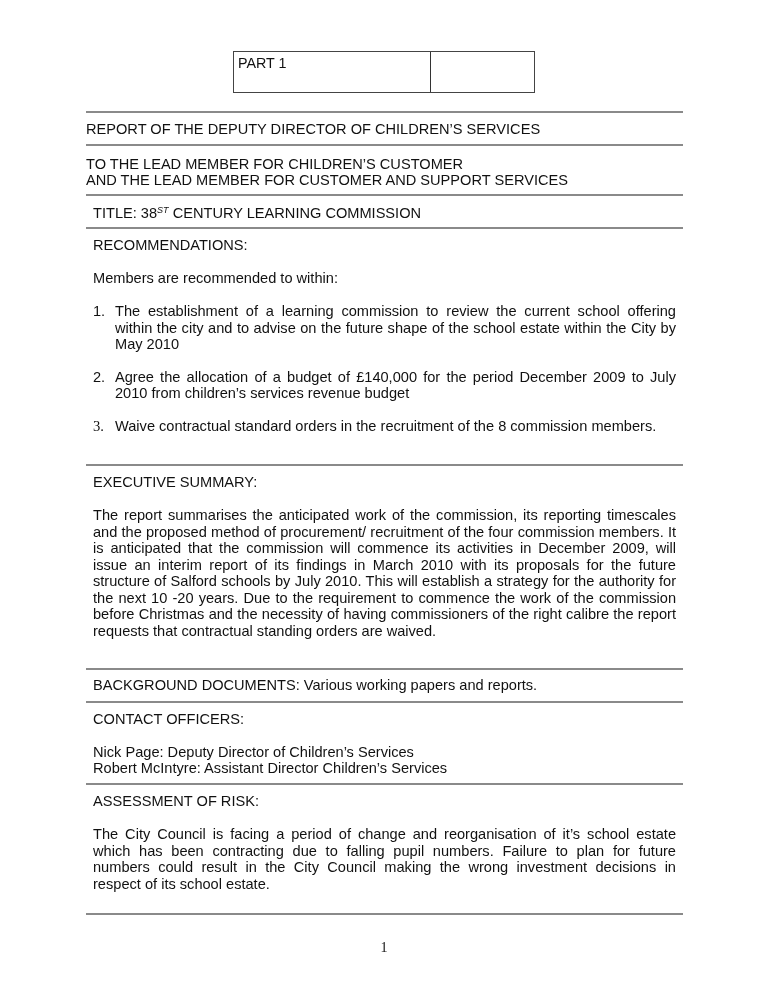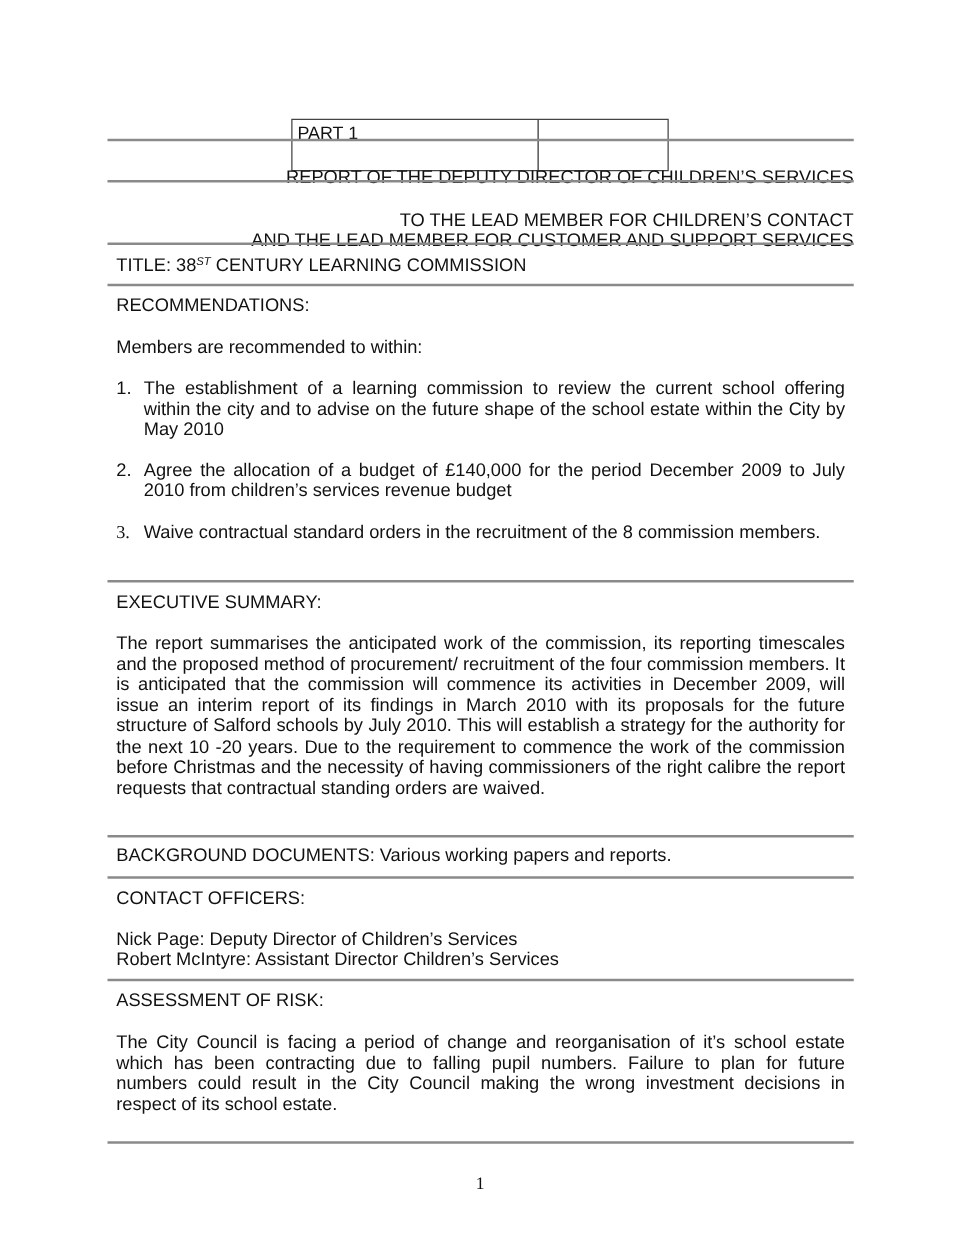--- a/index.html
+++ b/index.html
@@ -3,31 +3,31 @@
   <meta charset="utf-8">
   <style>
     html, body { margin: 0; padding: 0; background: #ffffff; }
     body {
       width: 768px; height: 994px; position: relative; overflow: hidden;
       font-family: "Liberation Sans", sans-serif; color: #111;
       font-size: 14.6px; line-height: 16.5px;
     }
     .part-box {
       position: absolute; left: 233px; top: 51px; width: 302px; height: 42px;
-      border: 1px solid #444; display: flex; box-sizing: border-box; margin-top: 44px;
+      border: 1px solid #444; display: flex; box-sizing: border-box;
     }
     .part-box .cell-left {
       width: 197px; border-right: 1.5px solid #333; padding: 3px 0 0 4px;
       box-sizing: border-box; font-size: 14.3px; line-height: 17px;
     }
     .part-box .cell-right { flex: 1; }
     .page { position: absolute; left: 86px; top: 0; width: 597px; }
     .rule { position: absolute; left: 0; width: 597px; height: 1.5px; background: #8a8a8a; }
     .txt { position: absolute; left: 7px; width: 583px; white-space: nowrap; }
-    .center { left: 0; width: 597px; text-align: right; margin-top: 13px; }
+    .center { left: 0; width: 597px; text-align: left; }
     .justify { white-space: normal; text-align: justify; text-align-last: left; }
     sup { font-size: 9px; vertical-align: 5px; line-height: 0; font-style: italic; }
     ol.rec { position: absolute; left: 7px; width: 583px; margin: 0; padding: 0; list-style: none; }
     ol.rec li { position: relative; padding-left: 22px; text-align: justify; text-align-last: left; margin-bottom: 16px; }
     ol.rec li .num { position: absolute; left: 0; top: 0; }
     ol.rec li.serif-num .num { font-family: "Liberation Serif", serif; }
     .page-num {
       position: absolute; left: 0; width: 768px; top: 940px; text-align: center;
       font-family: "Liberation Serif", serif; font-size: 14px;
     }
@@ -40,21 +40,21 @@
     <div>PART 1</div>
   </div>
   <div class="cell-right"></div>
 </div>
 
 <div class="page">
   <div class="rule" style="top:111px"></div>
   <div class="txt center" style="top:121px">REPORT OF THE DEPUTY DIRECTOR OF CHILDREN’S SERVICES</div>
   <div class="rule" style="top:144px"></div>
 
-  <div class="txt center" style="top:156px">TO THE LEAD MEMBER FOR CHILDREN’S CONTACT</div>
+  <div class="txt center" style="top:156px">TO THE LEAD MEMBER FOR CHILDREN’S CUSTOMER</div>
   <div class="txt center" style="top:172px">AND THE LEAD MEMBER FOR CUSTOMER AND SUPPORT SERVICES</div>
   <div class="rule" style="top:194px"></div>
 
   <div class="txt" style="top:205px"><span>TITLE: 38</span><sup>ST</sup><span> CENTURY LEARNING COMMISSION</span></div>
   <div class="rule" style="top:227px"></div>
 
   <div class="txt" style="top:237px">RECOMMENDATIONS:</div>
   <div class="txt" style="top:270px">Members are recommended to within:</div>
 
   <ol class="rec" style="top:303px">

